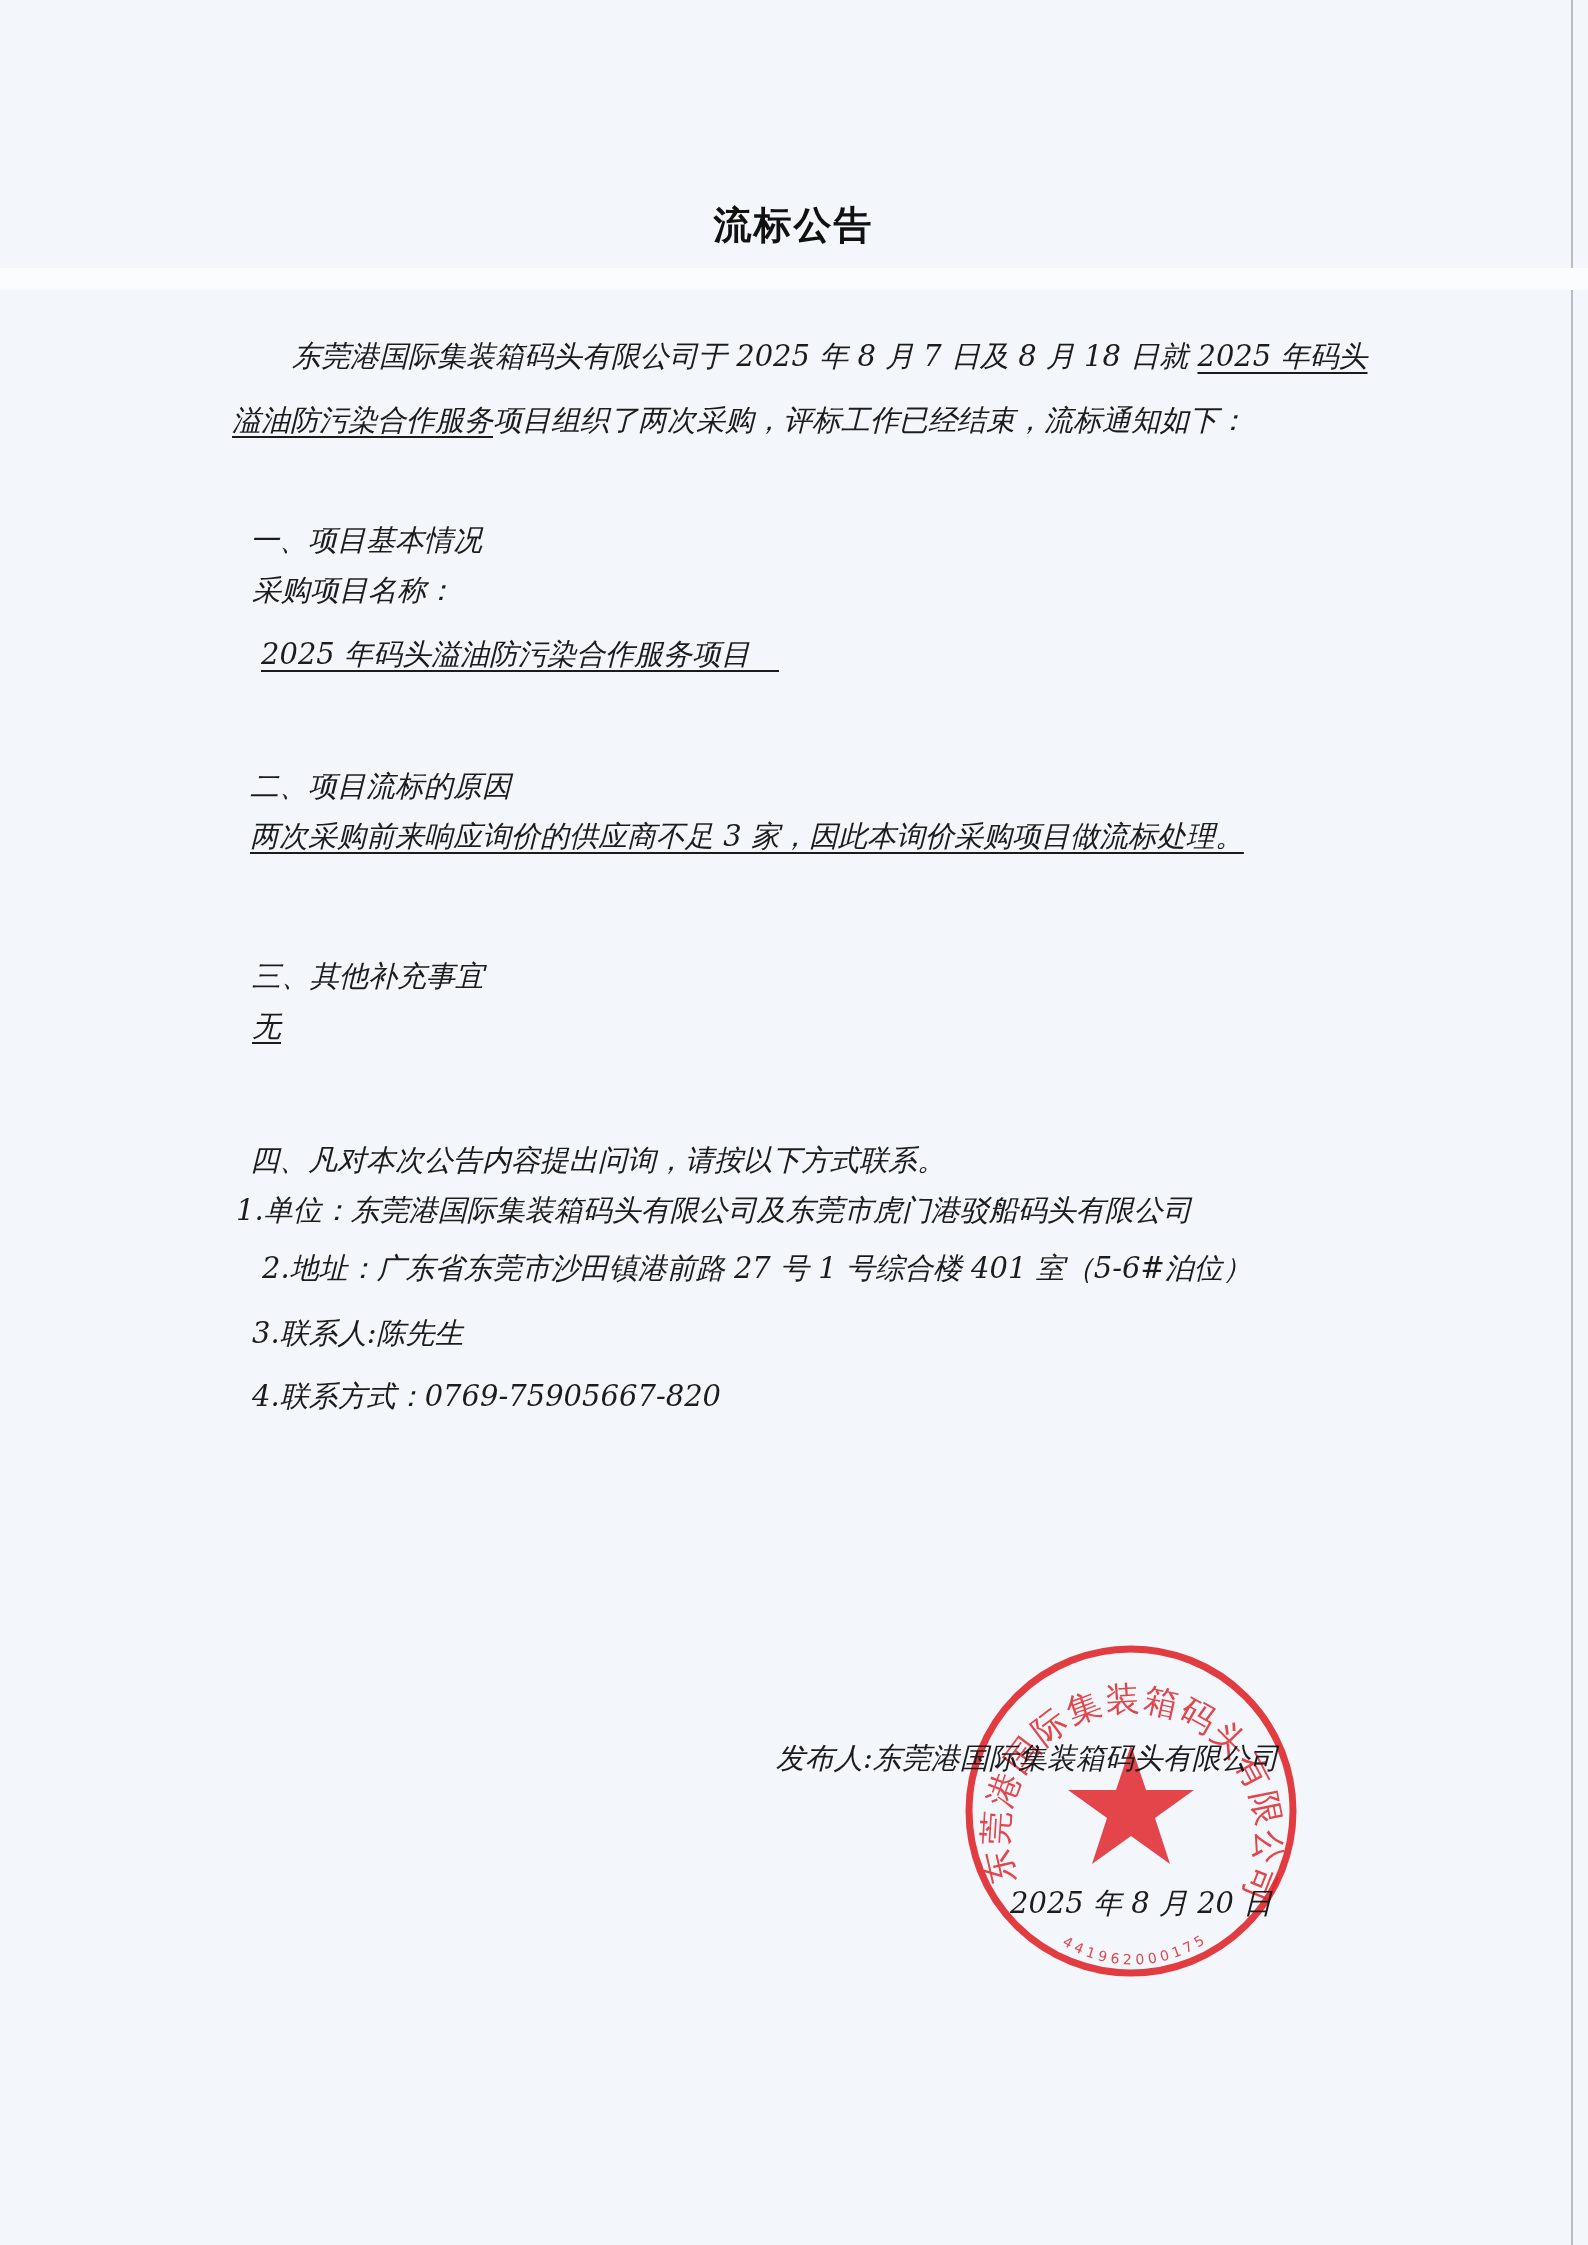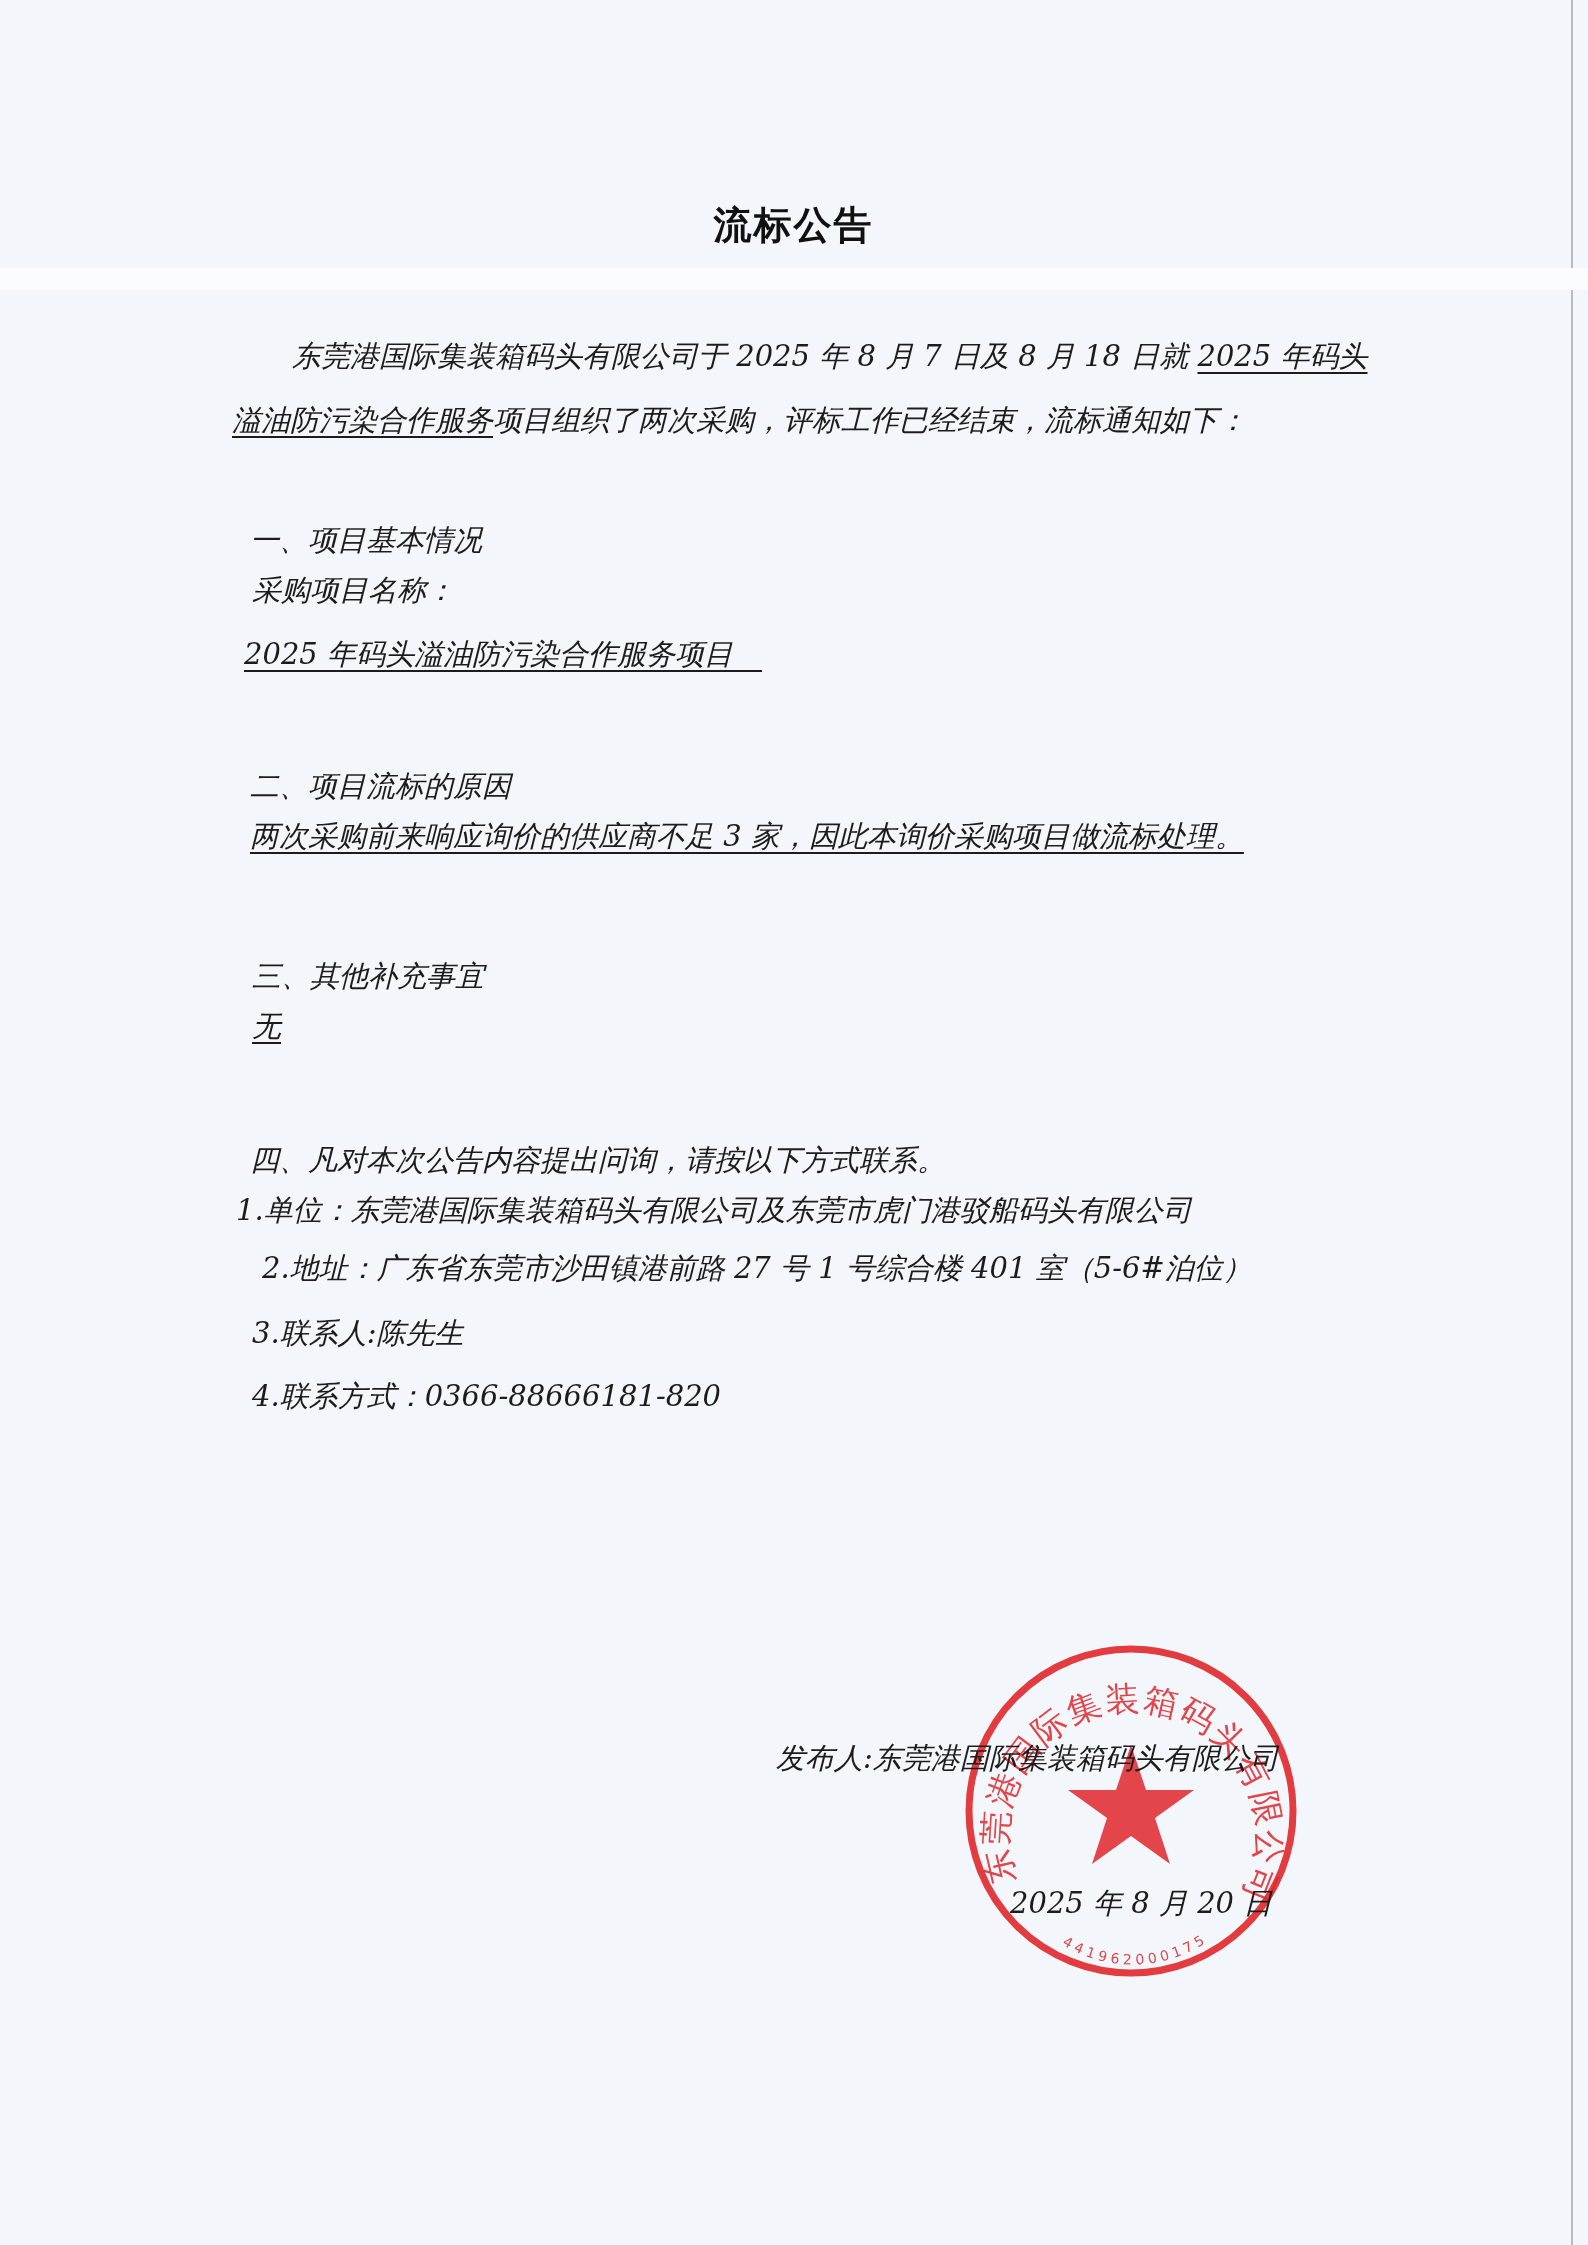--- a/index.html
+++ b/index.html
@@ -44,33 +44,33 @@
 
 <div class="line" style="left:292px; top:338px;">
   <span>东莞港国际集装箱码头有限公司于 2025 年 8 月 7 日及 8 月 18 日就 </span><span class="u">2025 年码头</span>
 </div>
 <div class="line" style="left:232px; top:402px;">
   <span class="u">溢油防污染合作服务</span><span>项目组织了两次采购，评标工作已经结束，流标通知如下：</span>
 </div>
 
 <div class="line" style="left:250px; top:522px;">一、项目基本情况</div>
 <div class="line" style="left:252px; top:572px;">采购项目名称：</div>
-<div class="line u" style="left:244px; top:636px;">2025 年码头溢油防污染合作服务项目　</div>
+<div class="line u" style="left:261px; top:636px;">2025 年码头溢油防污染合作服务项目　</div>
 
 <div class="line" style="left:250px; top:768px;">二、项目流标的原因</div>
 <div class="line u" style="left:250px; top:818px;">两次采购前来响应询价的供应商不足 3 家，因此本询价采购项目做流标处理。</div>
 
 <div class="line" style="left:252px; top:958px;">三、其他补充事宜</div>
 <div class="line u" style="left:252px; top:1008px;">无</div>
 
 <div class="line" style="left:250px; top:1142px;">四、凡对本次公告内容提出问询，请按以下方式联系。</div>
 <div class="line" style="left:236px; top:1192px;">1.单位：东莞港国际集装箱码头有限公司及东莞市虎门港驳船码头有限公司</div>
 <div class="line" style="left:250px; top:1250px;margin-left:12px;">2.地址：广东省东莞市沙田镇港前路 27 号 1 号综合楼 401 室（5-6#泊位）</div>
 <div class="line" style="left:252px; top:1315px;">3.联系人:陈先生</div>
-<div class="line" style="left:252px; top:1378px;">4.联系方式：0366-88666181-820</div>
+<div class="line" style="left:252px; top:1378px;">4.联系方式：0769-75905667-820</div>
 
 <svg class="seal" viewBox="0 0 342 342">
   <defs>
     <path id="sealArc" d="M 60 250 A 125 125 0 1 1 285 250" fill="none"></path>
     <path id="codeArc" d="M 95 300 A 135 135 0 0 0 250 300" fill="none"></path>
   </defs>
   <circle cx="171" cy="171" r="162" fill="none" stroke="#e0262b" stroke-width="7" opacity="0.9"></circle>
   <text font-size="34" fill="#e0262b" opacity="0.85" font-family="DejaVu Serif, serif" letter-spacing="2">
     <textPath href="#sealArc" startOffset="2%">东莞港国际集装箱码头有限公司</textPath>
   </text>

